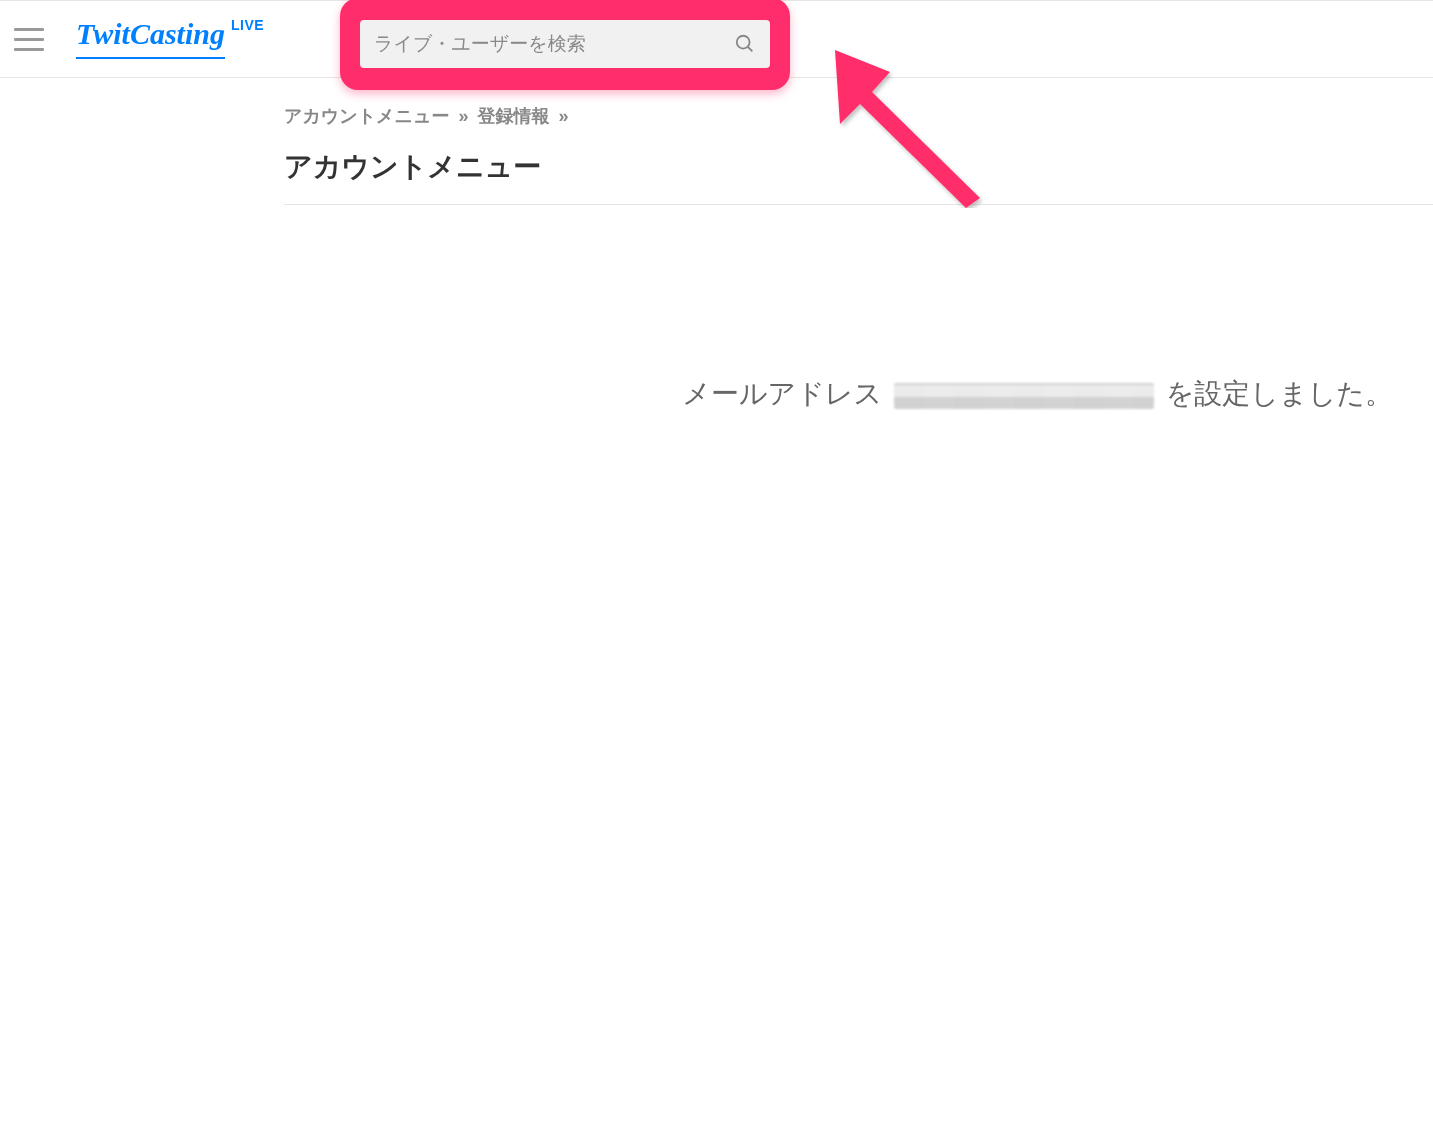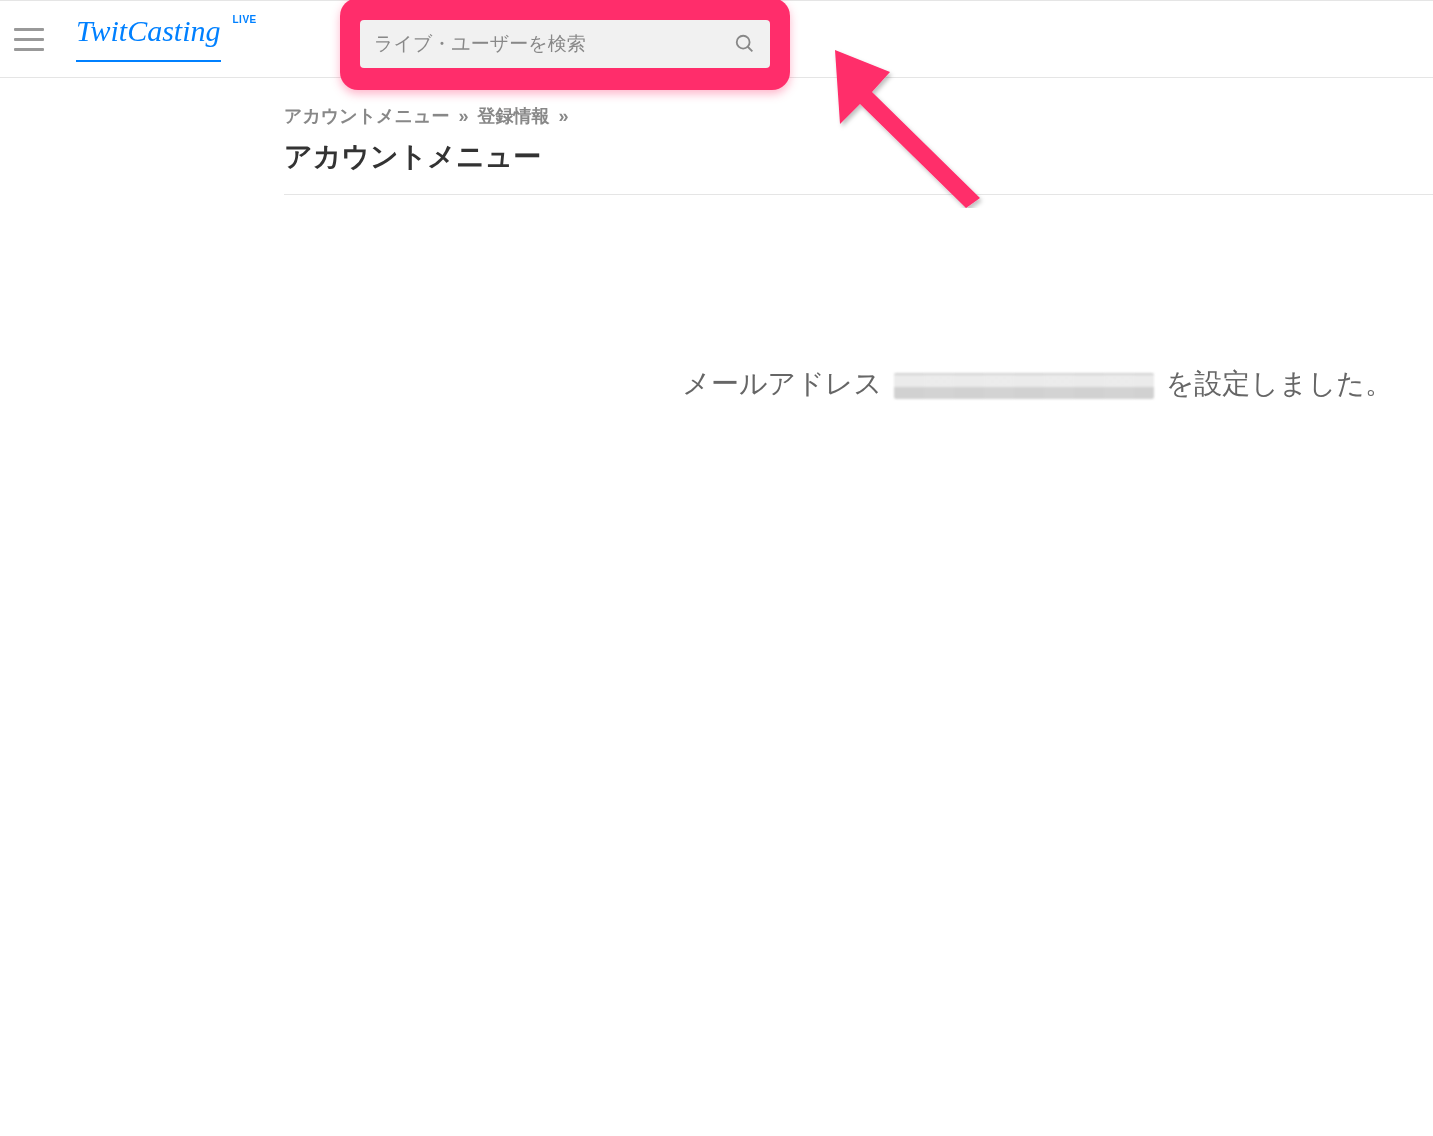--- a/index.html
+++ b/index.html
@@ -43,35 +43,35 @@
 
   .logo {
     display: flex;
     align-items: flex-start;
     position: relative;
     cursor: pointer;
   }
   .logo-text {
     font-family: Georgia, "Times New Roman", serif;
     font-style: italic;
-    font-weight: 400;
+    font-weight: 700;
     font-size: 30px;
     color: #0080ff;
     border-bottom: 2px solid #0080ff;
-    padding-bottom: 14px;
+    padding-bottom: 8px;
     line-height: 1;
   }
   .logo-live {
-    font-size: 10px;
+    font-size: 14px;
     font-weight: 700;
     color: #0080ff;
     font-style: normal;
     position: relative;
     top: -2px;
-    left: 12px;
+    left: 6px;
     letter-spacing: 0.5px;
   }
 
   
   .search-wrap {
     position: absolute;
     left: 340px;
     top: -2px;
     width: 450px;
     height: 92px;
@@ -120,21 +120,21 @@
 
   
   .content {
     padding: 26px 0 0 284px;
     max-width: 1433px;
   }
   .breadcrumb {
     font-size: 18px;
     color: #888;
     font-weight: 600;
-    margin-bottom: 10px;
+    margin-bottom: 20px;
   }
   .breadcrumb a { color: #888; text-decoration: none; cursor: pointer; }
   .breadcrumb-sep { padding: 0 4px; }
   .page-title {
     font-size: 28px;
     font-weight: 700;
     color: #333;
     margin-bottom: 18px;
   }
   .divider {

